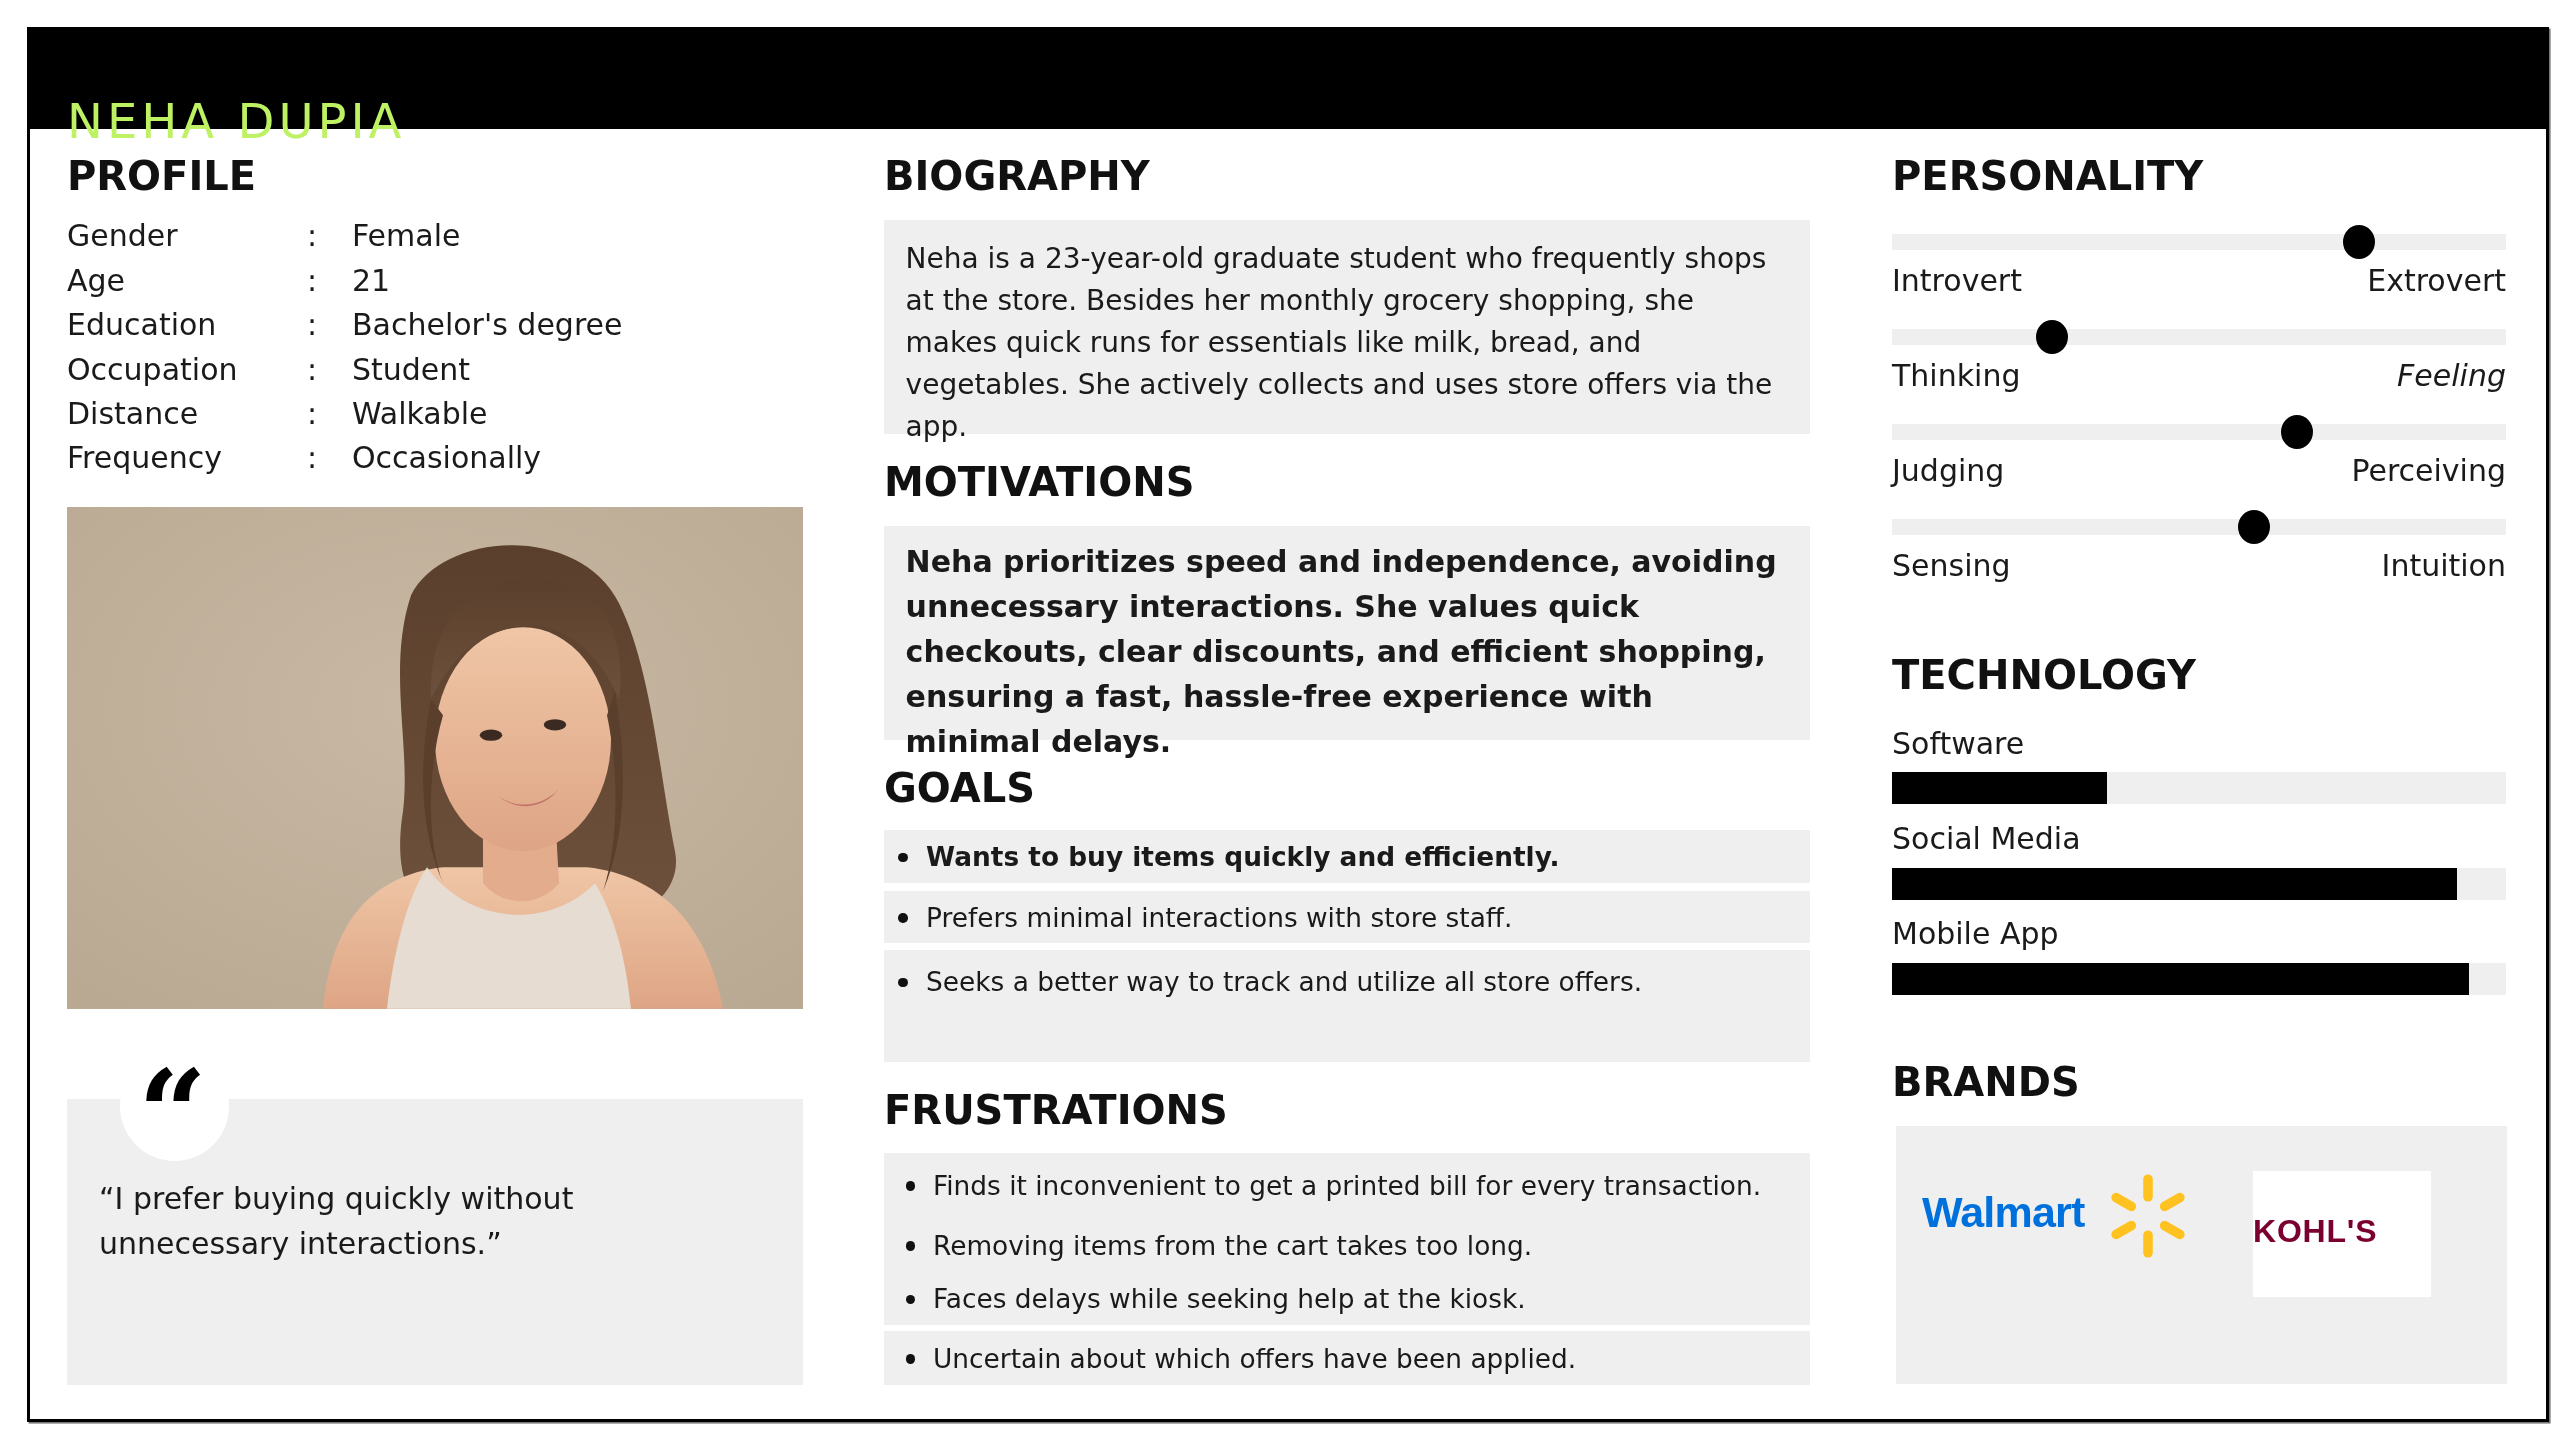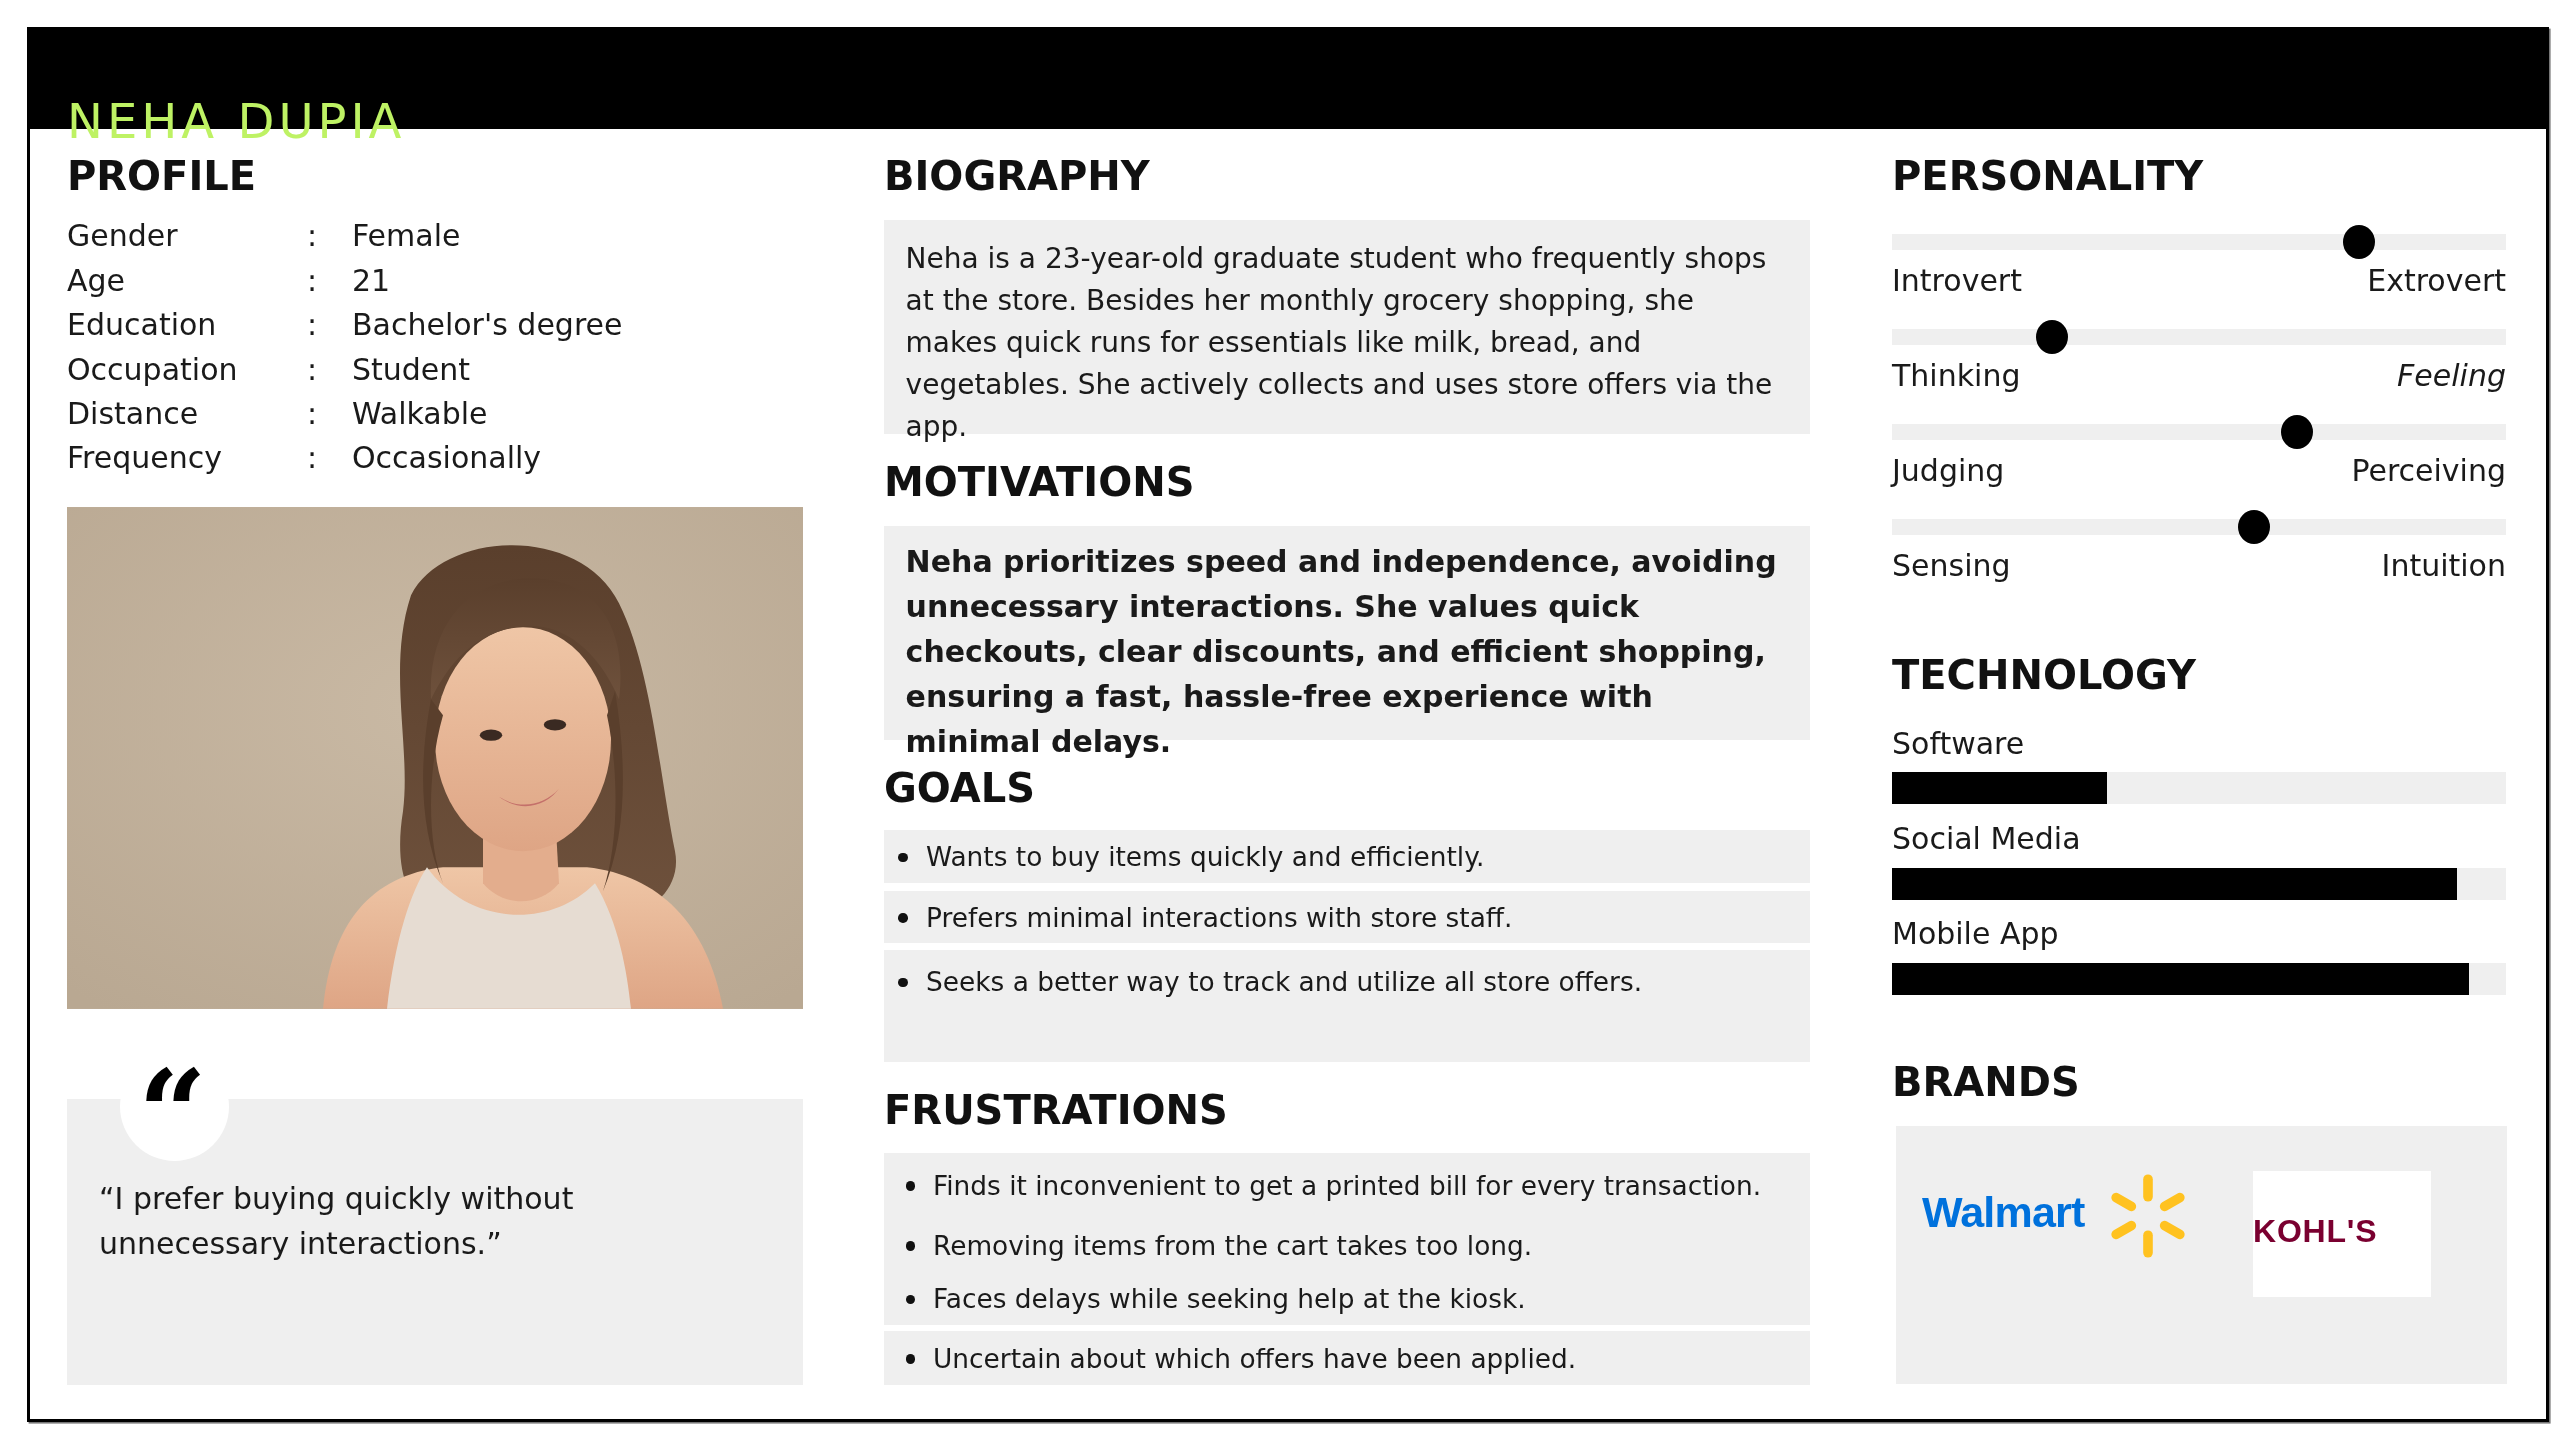--- a/index.html
+++ b/index.html
@@ -148,21 +148,21 @@
 </div>
 
 <div class="h2" style="left:884px; top:458px;">MOTIVATIONS</div>
 <div class="box" style="top:526px; height:214px;">
   <div class="box-text" style="top:12.8px; font-size:30px; line-height:45px;font-weight:bold;">Neha prioritizes speed and independence, avoiding unnecessary interactions. She values quick checkouts, clear discounts, and efficient shopping, ensuring a fast, hassle-free experience with minimal delays.</div>
 </div>
 
 <div class="h2" style="left:884px; top:764px;">GOALS</div>
 <div class="row-item" style="top:830px; height:53px;">
   <span class="bullet" style="left:14.4px;"></span>
-  <span class="txt" style="left:42px;">Wants to buy items quickly and efficiently.</span>
+  <span class="txt" style="left:42px;font-weight:bold;">Wants to buy items quickly and efficiently.</span>
 </div>
 <div class="row-item" style="top:891px; height:52px;">
   <span class="bullet" style="left:14.4px;"></span>
   <span class="txt" style="left:42px;">Prefers minimal interactions with store staff.</span>
 </div>
 <div class="row-item" style="top:950px; height:63px;">
   <span class="bullet" style="left:14.4px;"></span>
   <span class="txt" style="left:42px;">Seeks a better way to track and utilize all store offers.</span>
 </div>
 <div class="row-item" style="top:1009px; height:53px;">

